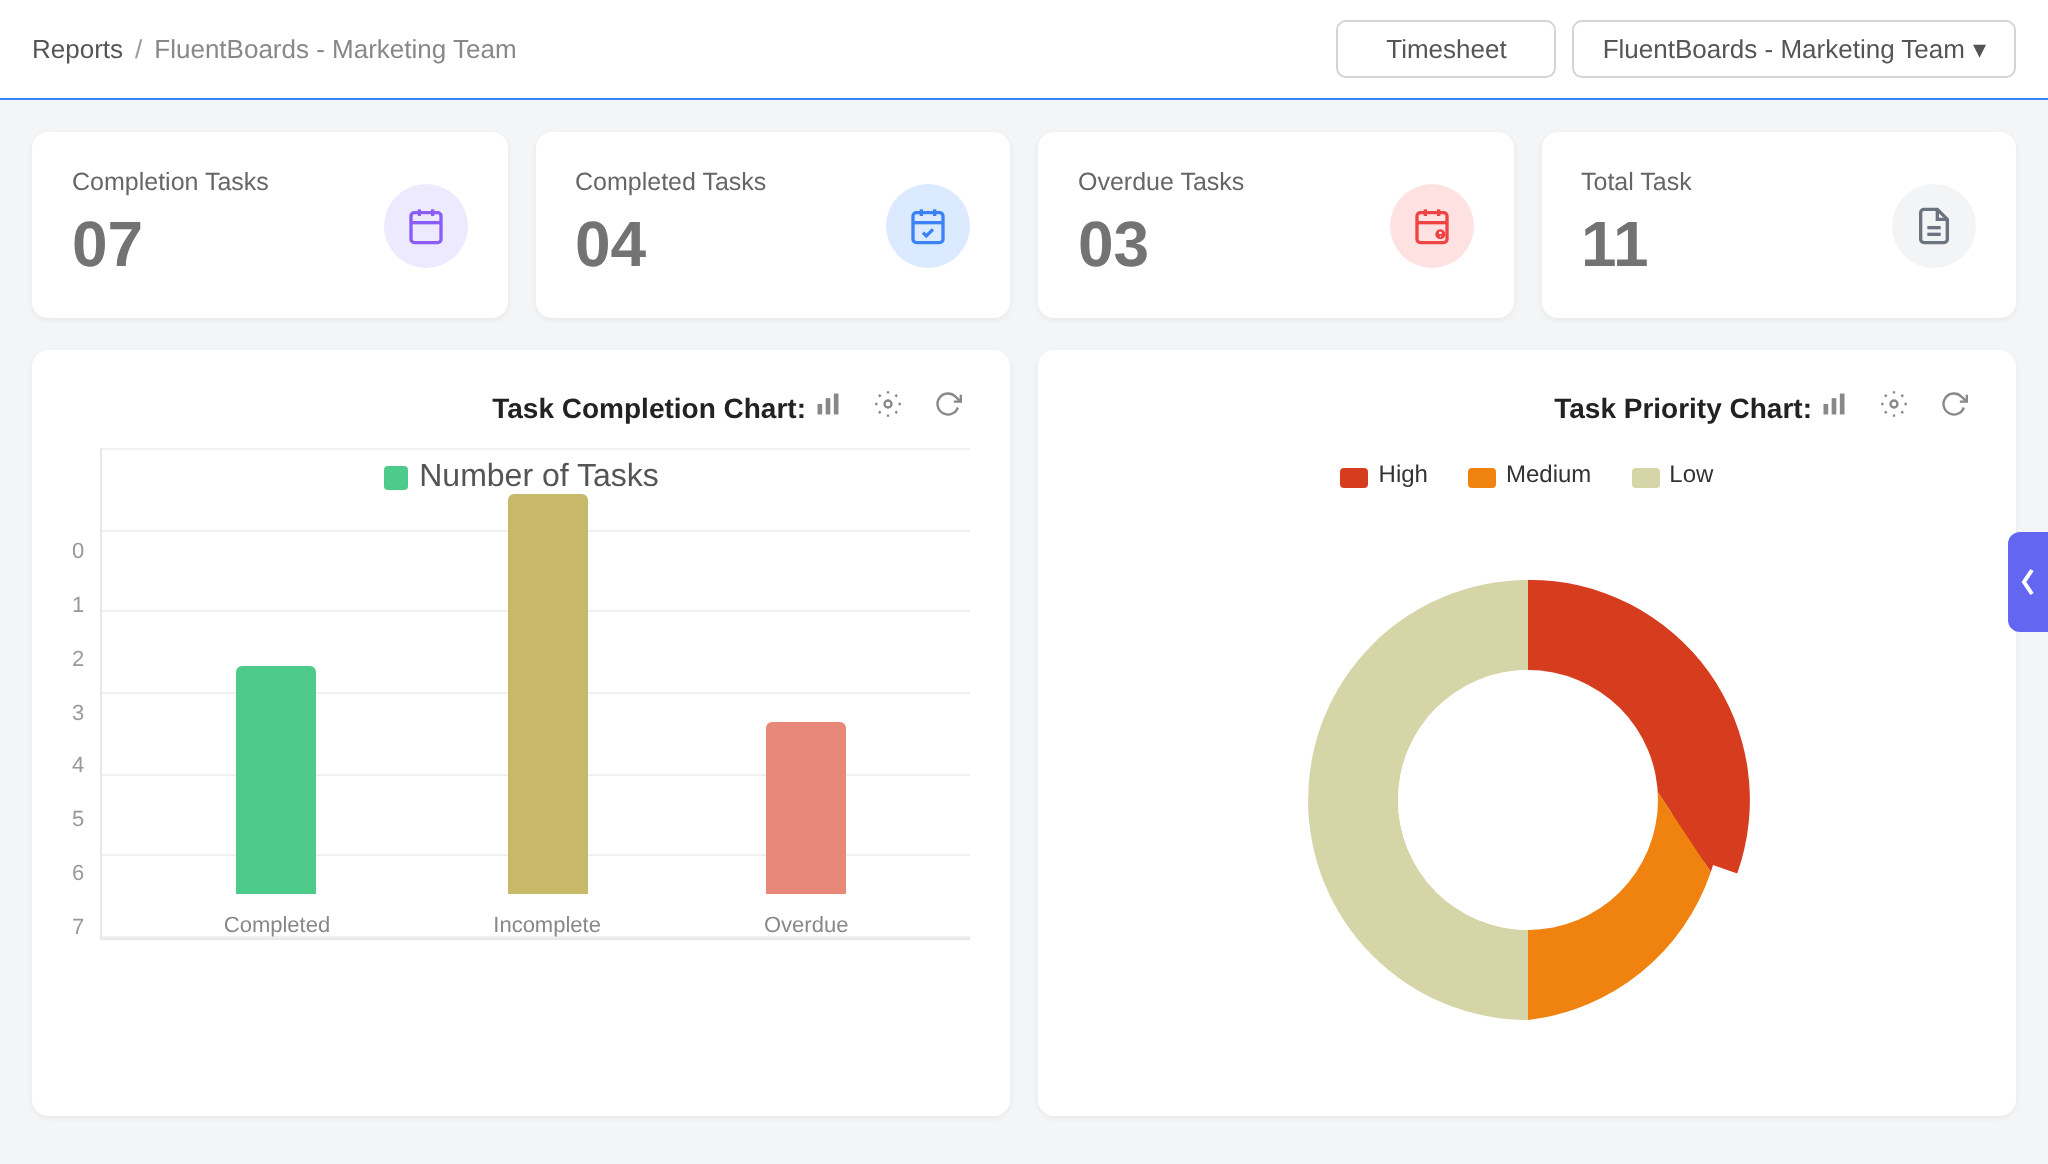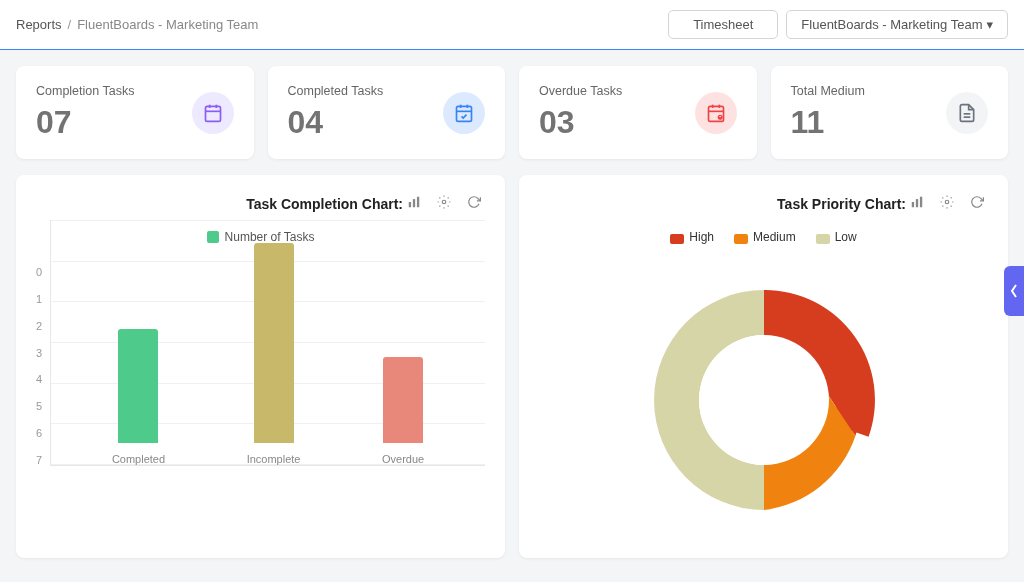--- a/index.html
+++ b/index.html
@@ -48,21 +48,21 @@
       box-shadow: 0 1px 3px rgba(0,0,0,0.06);
     }
     .chart-header {
       display: flex; align-items: center; justify-content: flex-end; margin-bottom: 16px;
     }
     .chart-title { font-size: 14px; font-weight: 600; color: #222; }
     .chart-actions { display: flex; gap: 8px; }
     .chart-action-btn {
       background: none; border: none; cursor: pointer; color: #888; font-size: 14px; padding: 2px 4px;
     }
-    .legend { display: flex; align-items: center; gap: 6px; margin-bottom: 12px; justify-content: center; font-size: 12px; color: #555; }
+    .legend { display: flex; align-items: center; gap: 6px; margin-bottom: 12px; justify-content: center; font-size: 16px; color: #555; }
     .legend-dot { width: 12px; height: 12px; background: #4eca8b; border-radius: 2px; }
     .y-axis { display: flex; flex-direction: column-reverse; justify-content: space-between; height: 200px; padding-right: 8px; font-size: 11px; color: #999; }
     .bars-area { flex: 1; display: flex; align-items: flex-end; justify-content: space-around; height: 246px; border-left: 1px solid #e5e7eb; border-bottom: 1px solid #e5e7eb; padding: 0 20px; position: relative; }
     .grid-lines { position: absolute; top: 0; left: 0; right: 0; bottom: 0; display: flex; flex-direction: column-reverse; justify-content: space-between; pointer-events: none; }
     .grid-line { border-top: 1px solid #f0f0f0; width: 100%; }
     .bar-group { display: flex; flex-direction: column; align-items: center; gap: 6px; z-index: 1; }
     .bar { width: 40px; border-radius: 3px 3px 0 0; }
     .bar-label { font-size: 11px; color: #888; margin-top: 4px; }
 
     
@@ -146,21 +146,21 @@
             <line x1="3" y1="10" x2="21" y2="10"></line>
             <circle cx="17" cy="17" r="3" fill="#ef4444" stroke="none"></circle>
             <line x1="17" y1="15.5" x2="17" y2="17" stroke="#fff" stroke-width="1.5"></line>
             <circle cx="17" cy="18.2" r="0.5" fill="#fff"></circle>
         </svg>
       </div>
     </div>
 
     <div class="stat-card">
       <div class="stat-info">
-        <div class="stat-label">Total Medium</div>
+        <div class="stat-label">Total Task</div>
         <div class="stat-value">11</div>
       </div>
       <div class="stat-icon gray">
         <svg width="20" height="20" viewBox="0 0 24 24" fill="none" stroke="#6b7280" stroke-width="2">
           <path d="M14 2H6a2 2 0 0 0-2 2v16a2 2 0 0 0 2 2h12a2 2 0 0 0 2-2V8z"></path>
             <polyline points="14 2 14 8 20 8"></polyline>
             <line x1="16" y1="13" x2="8" y2="13"></line>
             <line x1="16" y1="17" x2="8" y2="17"></line>
         </svg>
       </div>

